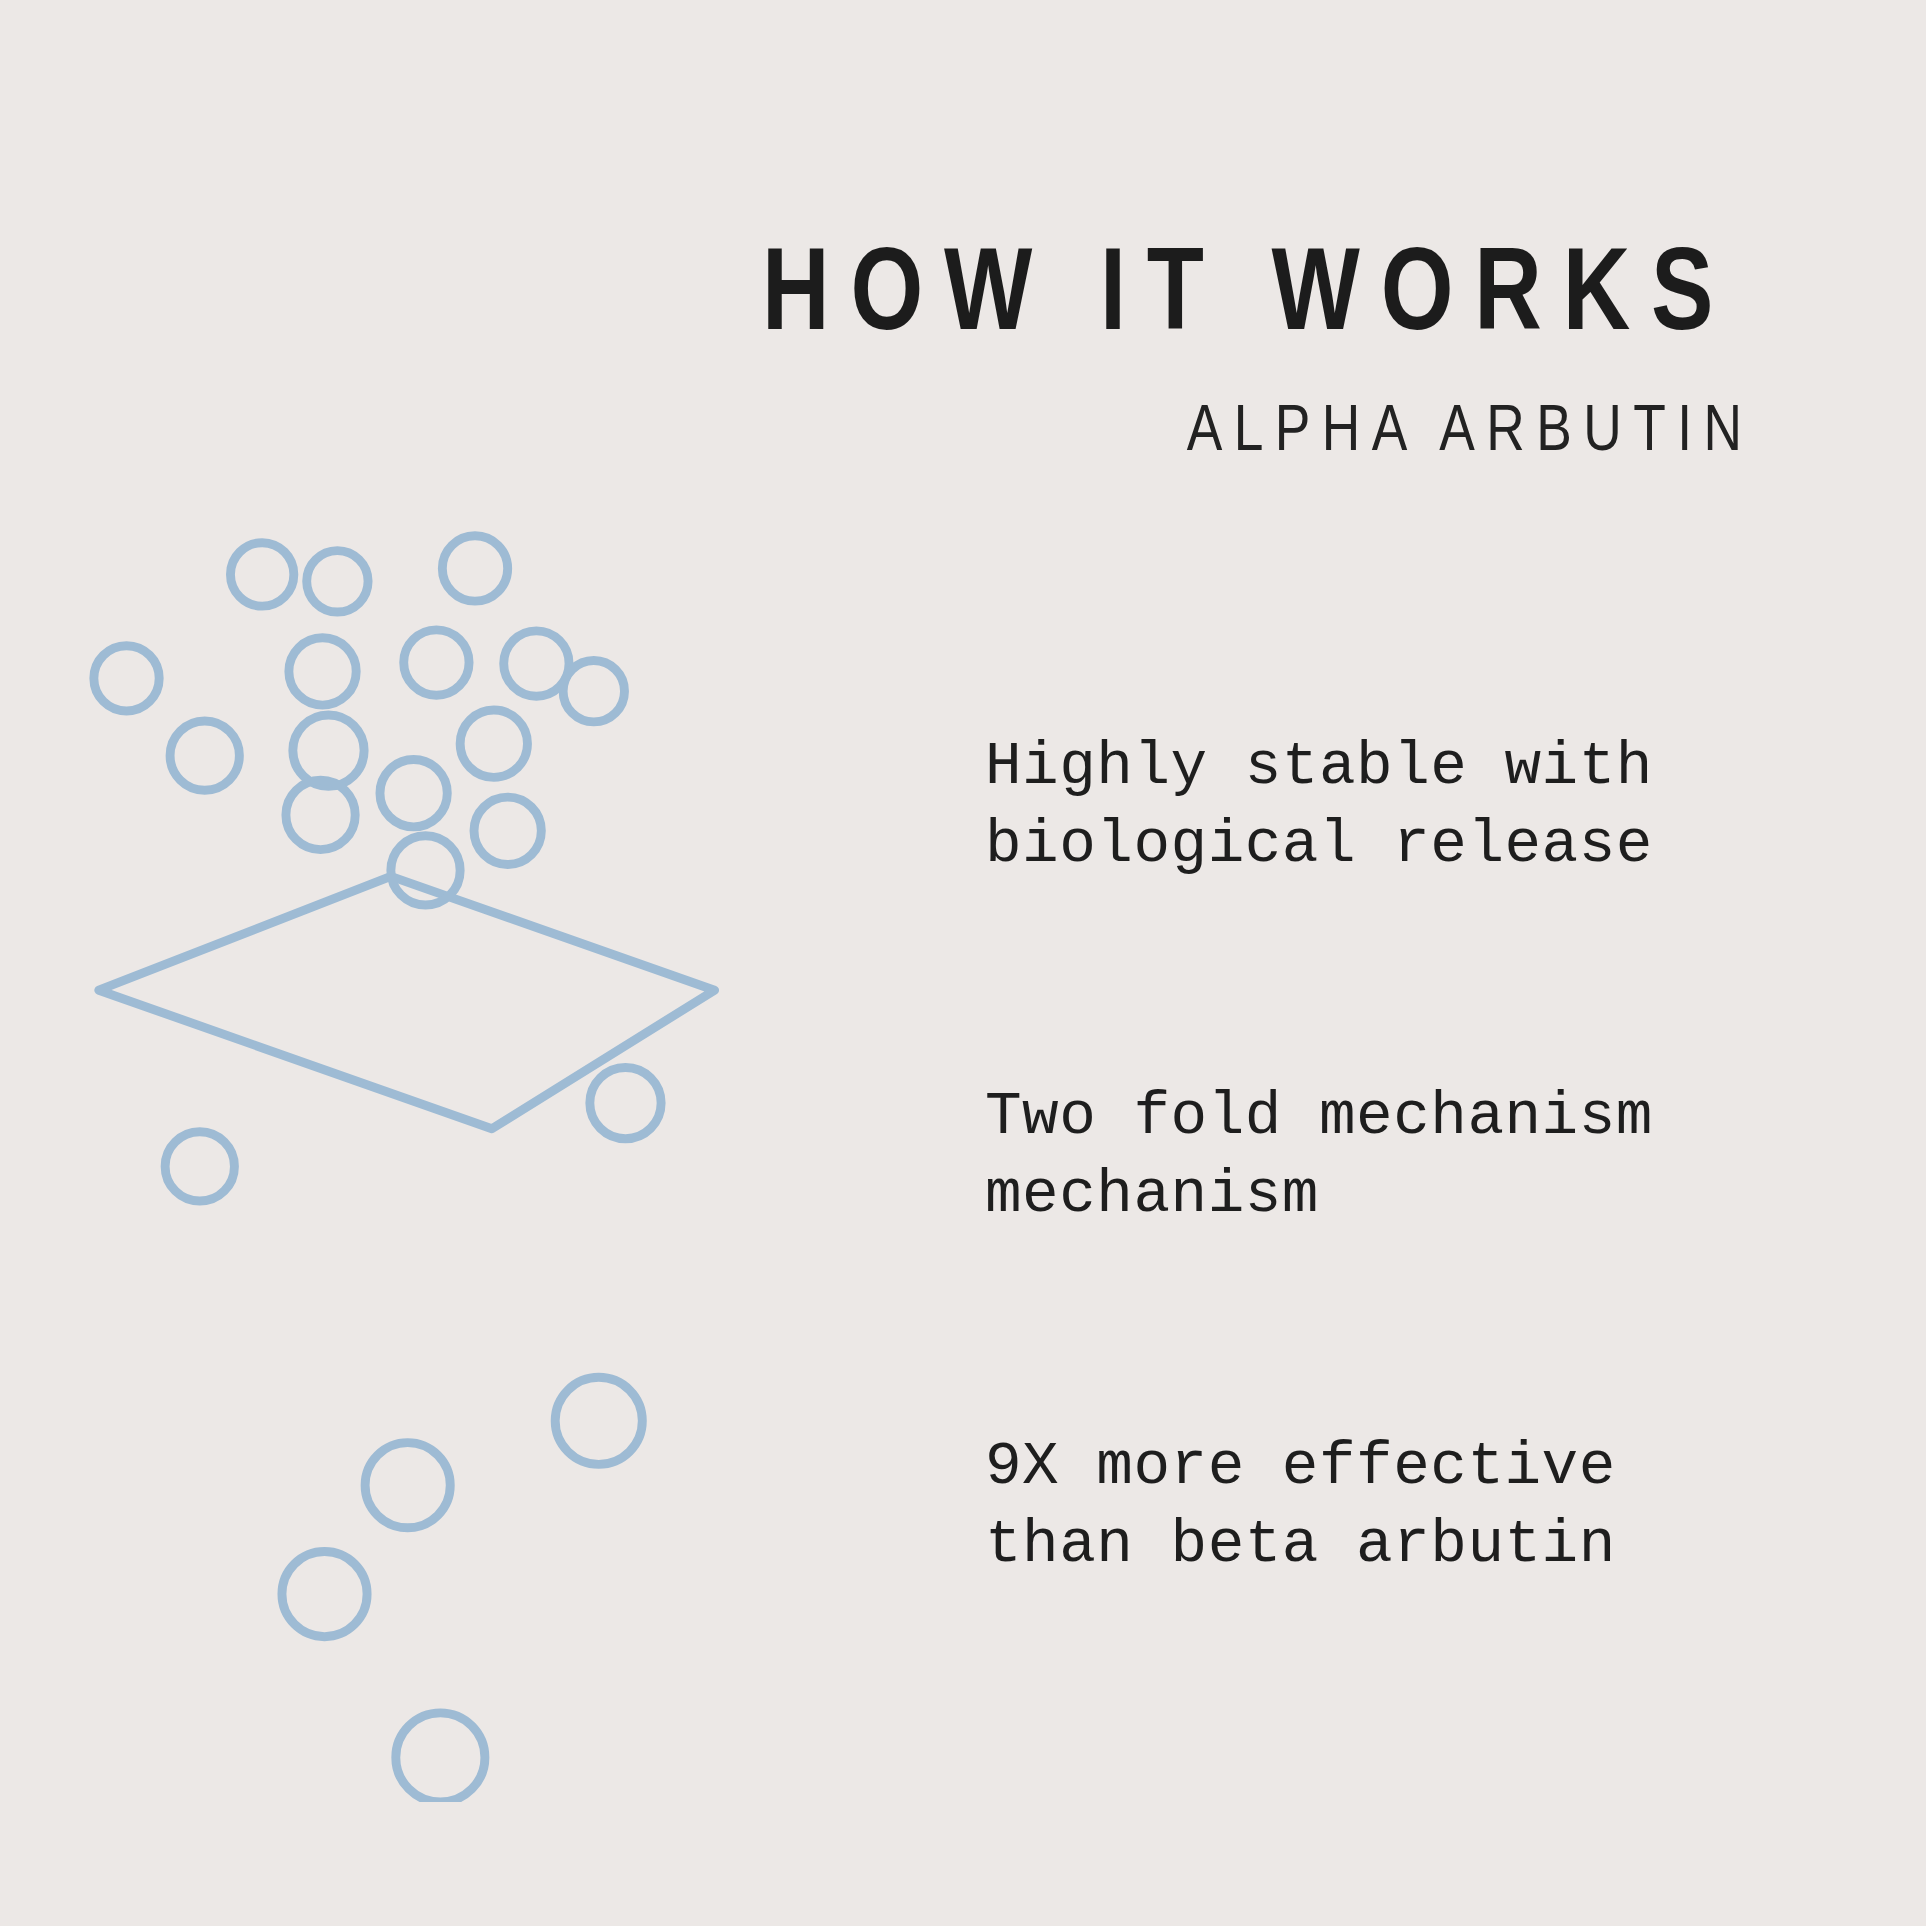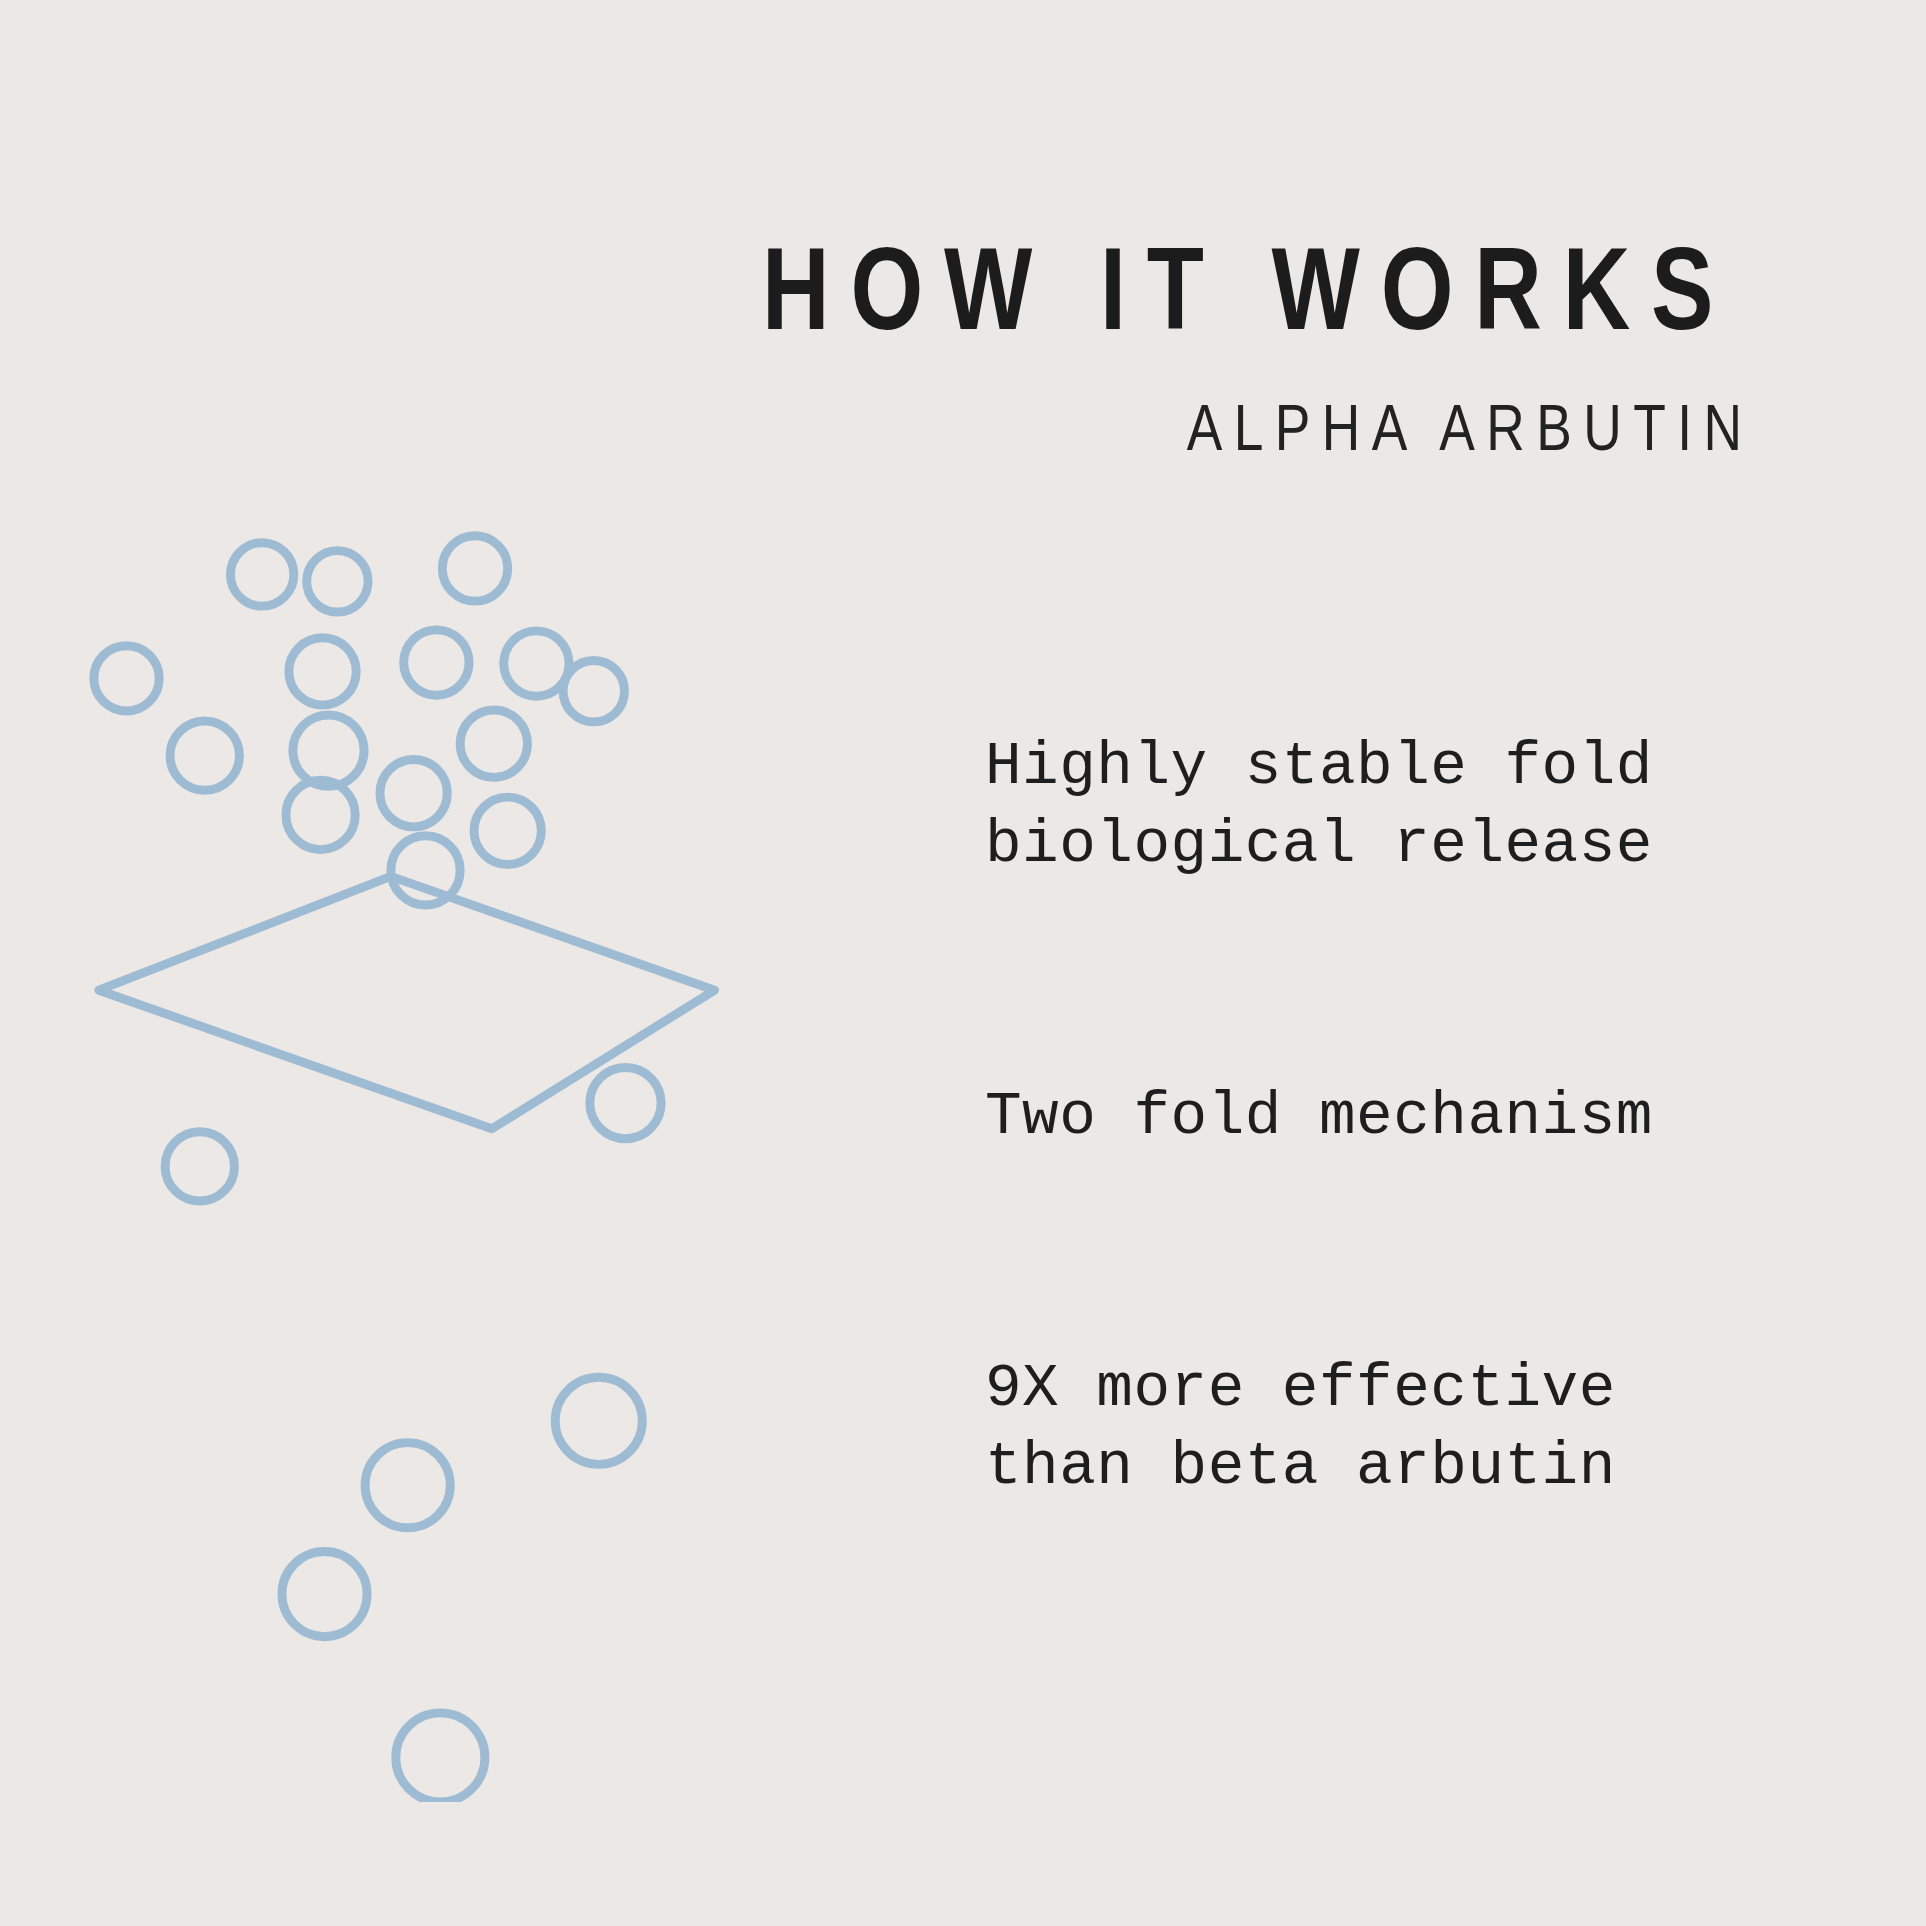--- a/index.html
+++ b/index.html
@@ -130,26 +130,27 @@
           <circle cx="545" cy="915" r="44" fill="none" stroke="#9EBBD4" stroke-width="9"></circle>
           <circle cx="268" cy="1090" r="43" fill="none" stroke="#9EBBD4" stroke-width="9"></circle>
           <circle cx="385" cy="1255" r="45" fill="none" stroke="#9EBBD4" stroke-width="9"></circle>
         </g>
     </svg>
   </div>
 
   <div class="benefits">
 
     <div class="benefit">
-      <div class="benefit-line">Highly stable fold</div>
+      <div class="benefit-line">Highly stable with</div>
       <div class="benefit-line">biological release</div>
     </div>
 
     <div class="benefit">
       <div class="benefit-line">Two fold mechanism</div>
+      <div class="benefit-line">mechanism</div>
     </div>
 
     <div class="benefit">
       <div class="benefit-line">9X more effective</div>
       <div class="benefit-line">than beta arbutin</div>
     </div>
 
   </div>
 
 </div>

